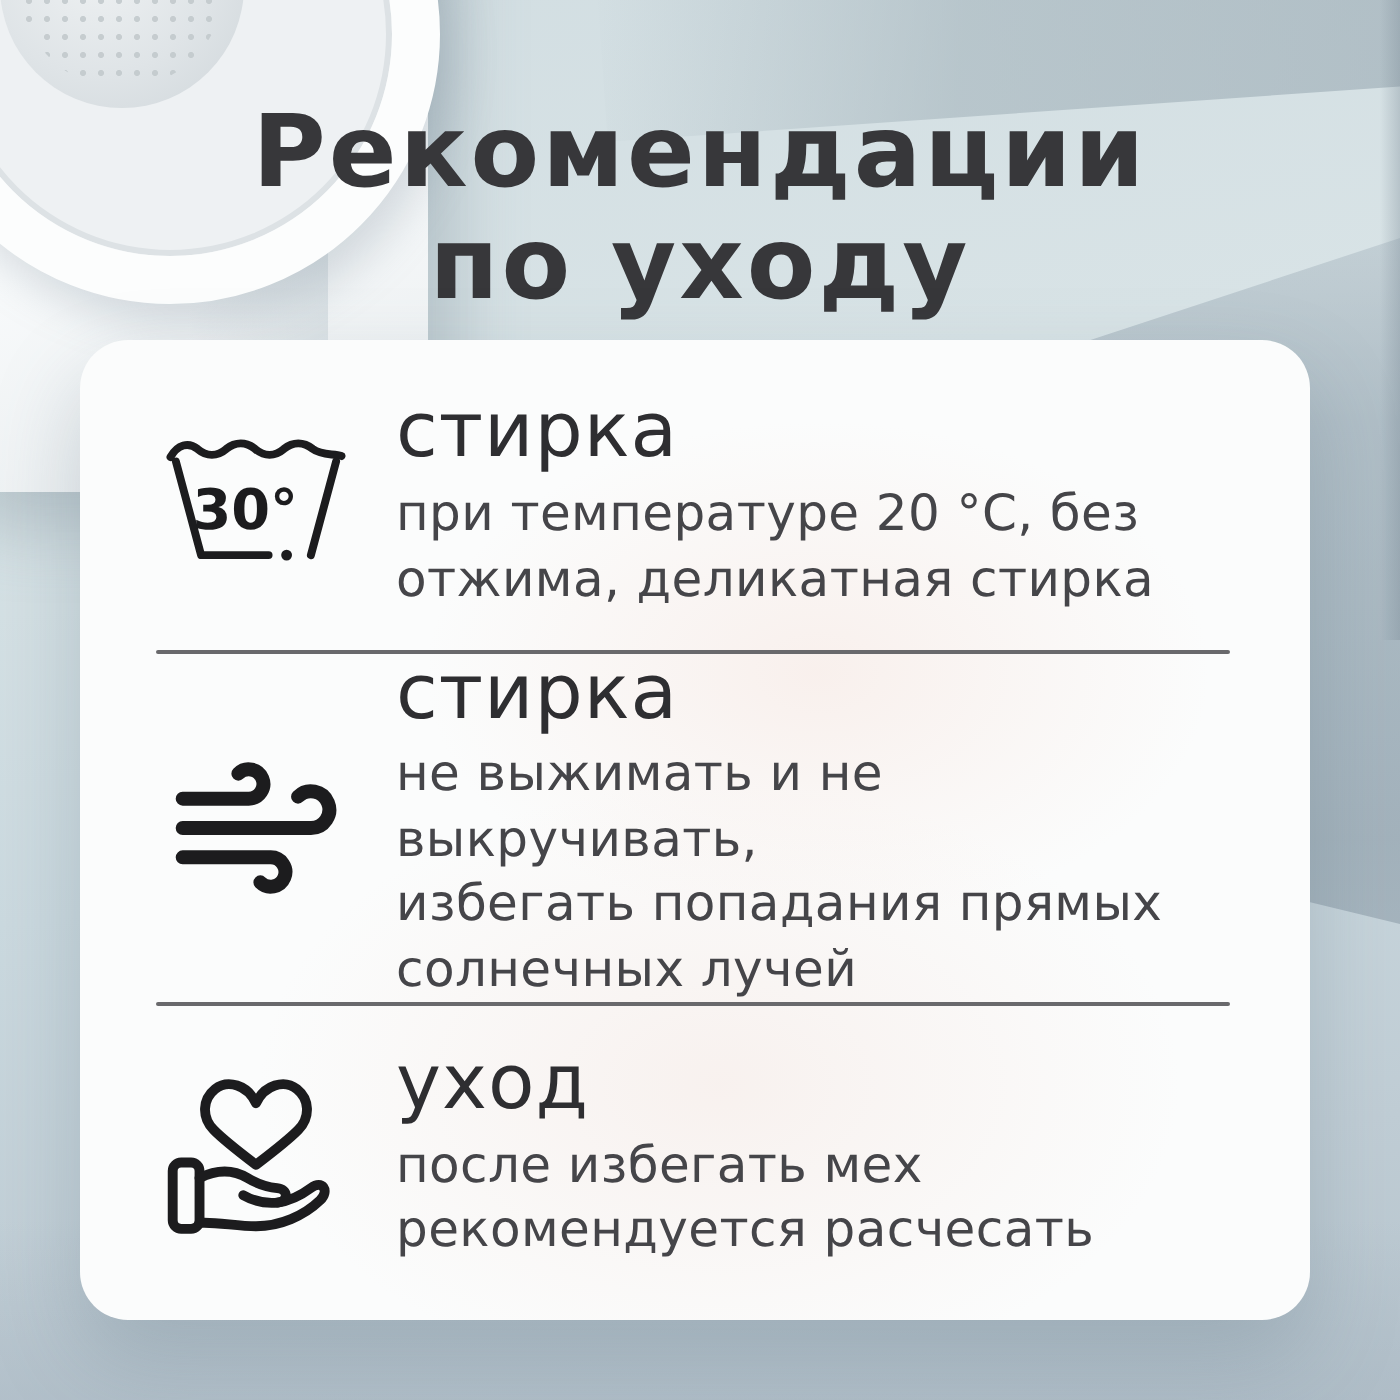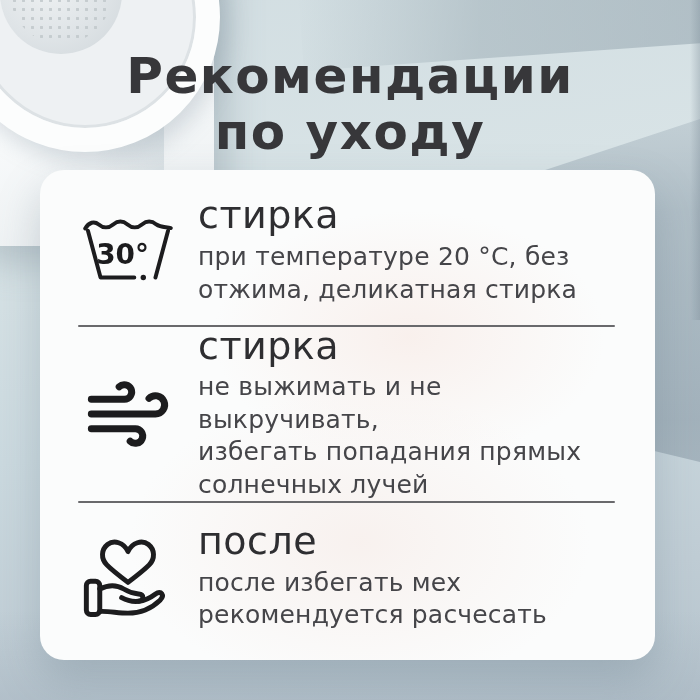--- a/index.html
+++ b/index.html
@@ -156,19 +156,19 @@
   <div class="row">
     <div class="icon-box">
       <svg width="96" height="96" viewBox="0 0 68 68">
         <path class="ic" stroke-width="3.5" d="M34 16 C31 9.5 24 7.5 19.5 11 C15 14.6 14.7 21 19 25.4 C22.3 28.8 29 34 34 37.8 C39 34 45.7 28.8 49 25.4 C53.3 21 53 14.6 48.5 11 C44 7.5 37 9.5 34 16 Z"></path>
         <rect class="ic" stroke-width="3.5" x="4.5" y="37" width="9.5" height="23.5" rx="3"></rect>
         <path class="ic" stroke-width="3.5" d="M14 42.5 C20 39.5 26 39.5 31 42.5 C34.5 44.6 38 45.8 41.5 46.1 C45.5 46.4 45.6 50.8 41.6 51.2 C37.5 51.6 33 50.6 29.5 48.6"></path>
         <path class="ic" stroke-width="3.5" d="M41.6 51.2 C46 50.7 50 48.6 53.5 46 C57.5 43 60.2 47 56.7 50.4 C51 55.9 42.5 59.6 34 59.6 C27 59.6 20 58 14 58.4"></path>
       </svg>
     </div>
     <div class="txt">
-      <div class="sec-title">после</div>
+      <div class="sec-title">уход</div>
       <div class="sec-desc">после избегать мех
 рекомендуется расчесать</div>
     </div>
   </div>
 
 </div>
 
 </body></html>

